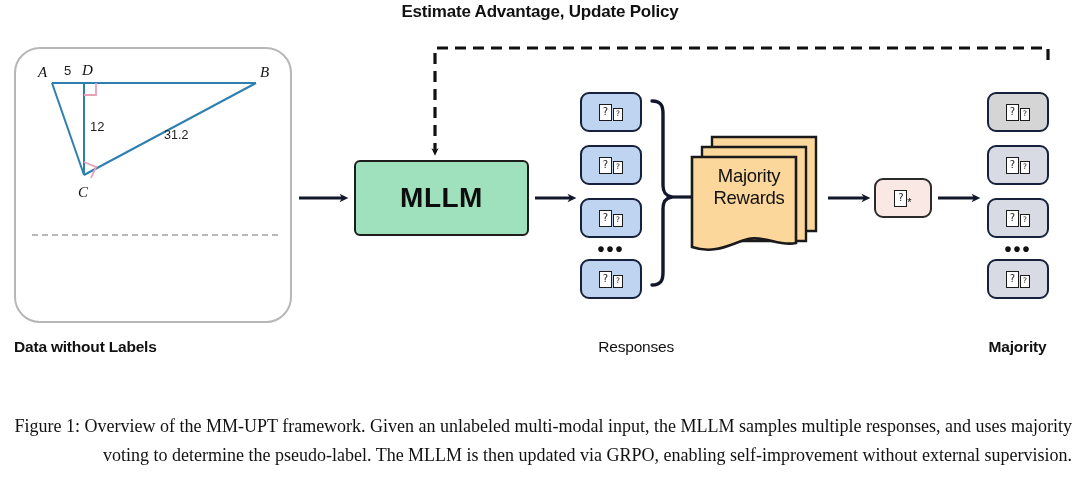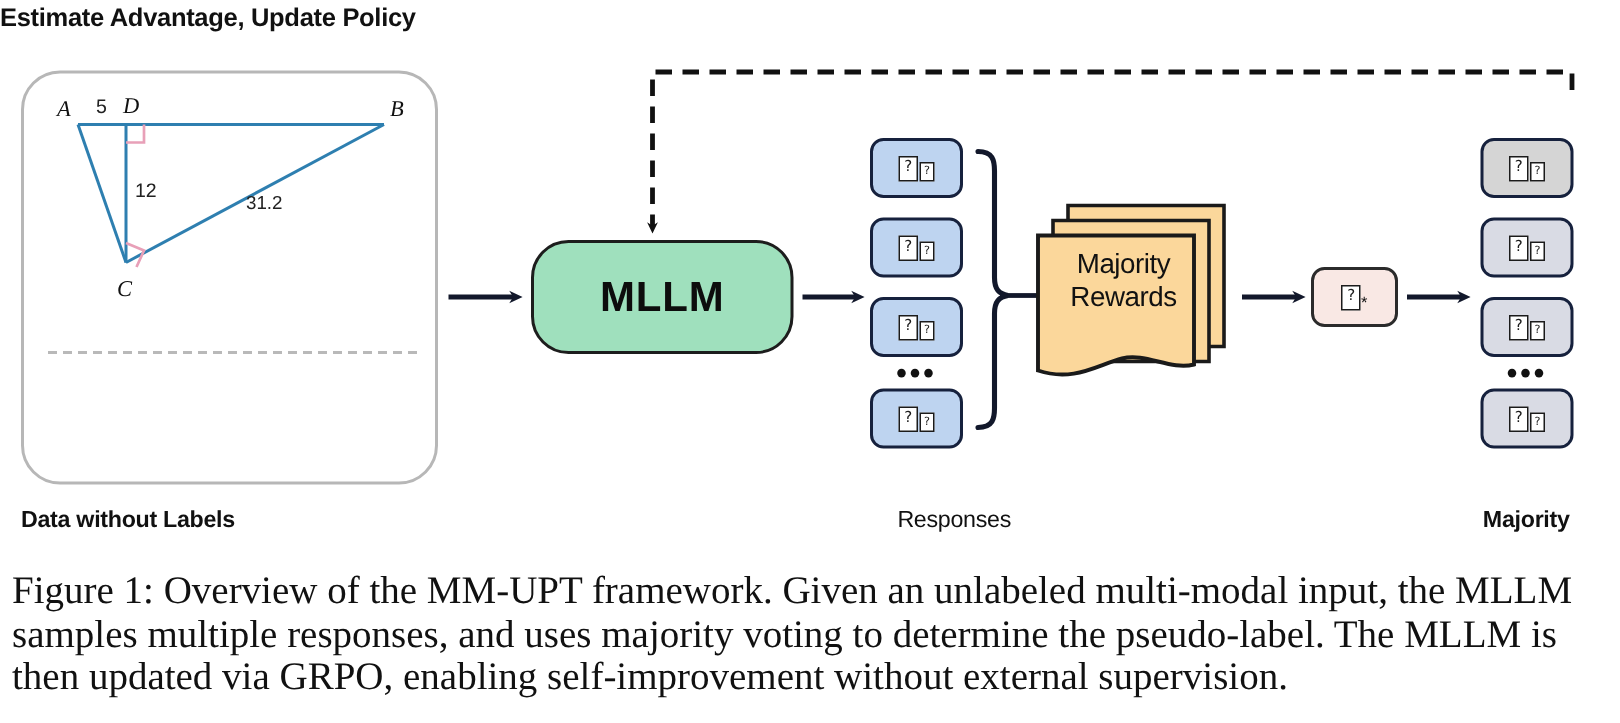--- a/index.html
+++ b/index.html
@@ -2,41 +2,41 @@
 <html><head>
 <meta charset="utf-8">
 <style>
   html,body{margin:0;padding:0;background:#ffffff;}
   body{width:1080px;height:482px;position:relative;overflow:hidden;
        font-family:"Liberation Sans",sans-serif;color:#111;}
 
   .fig{position:absolute;left:0;top:0;width:1080px;height:482px;}
 
   
-  #top-title{position:absolute;left:0;top:2px;width:1080px;text-align:left;
+  #top-title{position:absolute;left:0;top:2px;width:1080px;text-align:center;
       font-size:17px;font-weight:bold;letter-spacing:-0.2px;color:#111;}
 
   
   #feedback-svg{position:absolute;left:0;top:0;width:1080px;height:482px;
       pointer-events:none;}
 
   
   #data-card{position:absolute;left:14px;top:47px;width:278px;height:276px;
       border:2px solid #b7b7b7;border-radius:26px;background:#fff;box-sizing:border-box;}
   #card-divider{position:absolute;left:16px;top:185px;width:246px;height:0;
       border-top:2px dashed #b9b9b9;}
   #geo-wrap{position:absolute;left:8px;top:6px;width:262px;height:172px;}
   #prob-text{position:absolute;left:22px;top:198px;width:240px;
       font-size:13.5px;line-height:16.6px;color:#111;}
   #data-label{position:absolute;left:14px;top:338px;width:278px;text-align:left;
       font-size:15.5px;font-weight:bold;letter-spacing:-0.2px;}
 
   
   #mllm-box{position:absolute;left:354px;top:160px;width:175px;height:76px;
-      background:#9fe0bd;border:2px solid #1d1d1d;border-radius:25px;box-sizing:border-box;
+      background:#9fe0bd;border:2px solid #1d1d1d;border-radius:6px;box-sizing:border-box;
       display:flex;align-items:center;justify-content:center;}
   #mllm-label{font-size:28px;font-weight:bold;color:#0d0d0d;letter-spacing:0.5px;}
 
   
   #arrows-svg{position:absolute;left:0;top:0;width:1080px;height:482px;pointer-events:none;}
 
   
   .stack{position:absolute;}
   .chip{position:absolute;width:62px;height:40px;border:2px solid #16213d;
       border-radius:9px;box-sizing:border-box;display:flex;align-items:center;
@@ -62,22 +62,22 @@
   #mv-label{position:absolute;left:0;top:30px;width:118px;text-align:center;
       font-size:18.5px;font-weight:normal;line-height:22px;color:#111;letter-spacing:-0.3px;}
 
   
   #pseudo-box{position:absolute;left:874px;top:178px;width:58px;height:40px;
       background:#f9e8e4;border:2px solid #2b2b2b;border-radius:9px;box-sizing:border-box;
       display:flex;align-items:center;justify-content:center;}
   .star{font-size:11px;vertical-align:top;line-height:10px;margin-left:0px;}
 
   
-  #caption{position:absolute;left:8px;top:380px;width:1064px;
-      font-family:"Liberation Serif",serif;font-size:26px;line-height:28.5px;color:#111;}
+  #caption{position:absolute;left:8px;top:412px;width:1064px;
+      font-family:"Liberation Serif",serif;font-size:18px;line-height:28.5px;color:#111;text-align:right;}
 </style>
 </head>
 <body>
 
 <div class="fig">
 
   <div id="top-title">Estimate Advantage, Update Policy</div>
 
   <svg id="feedback-svg" viewBox="0 0 1080 482" xmlns="http://www.w3.org/2000/svg">
     <defs>

